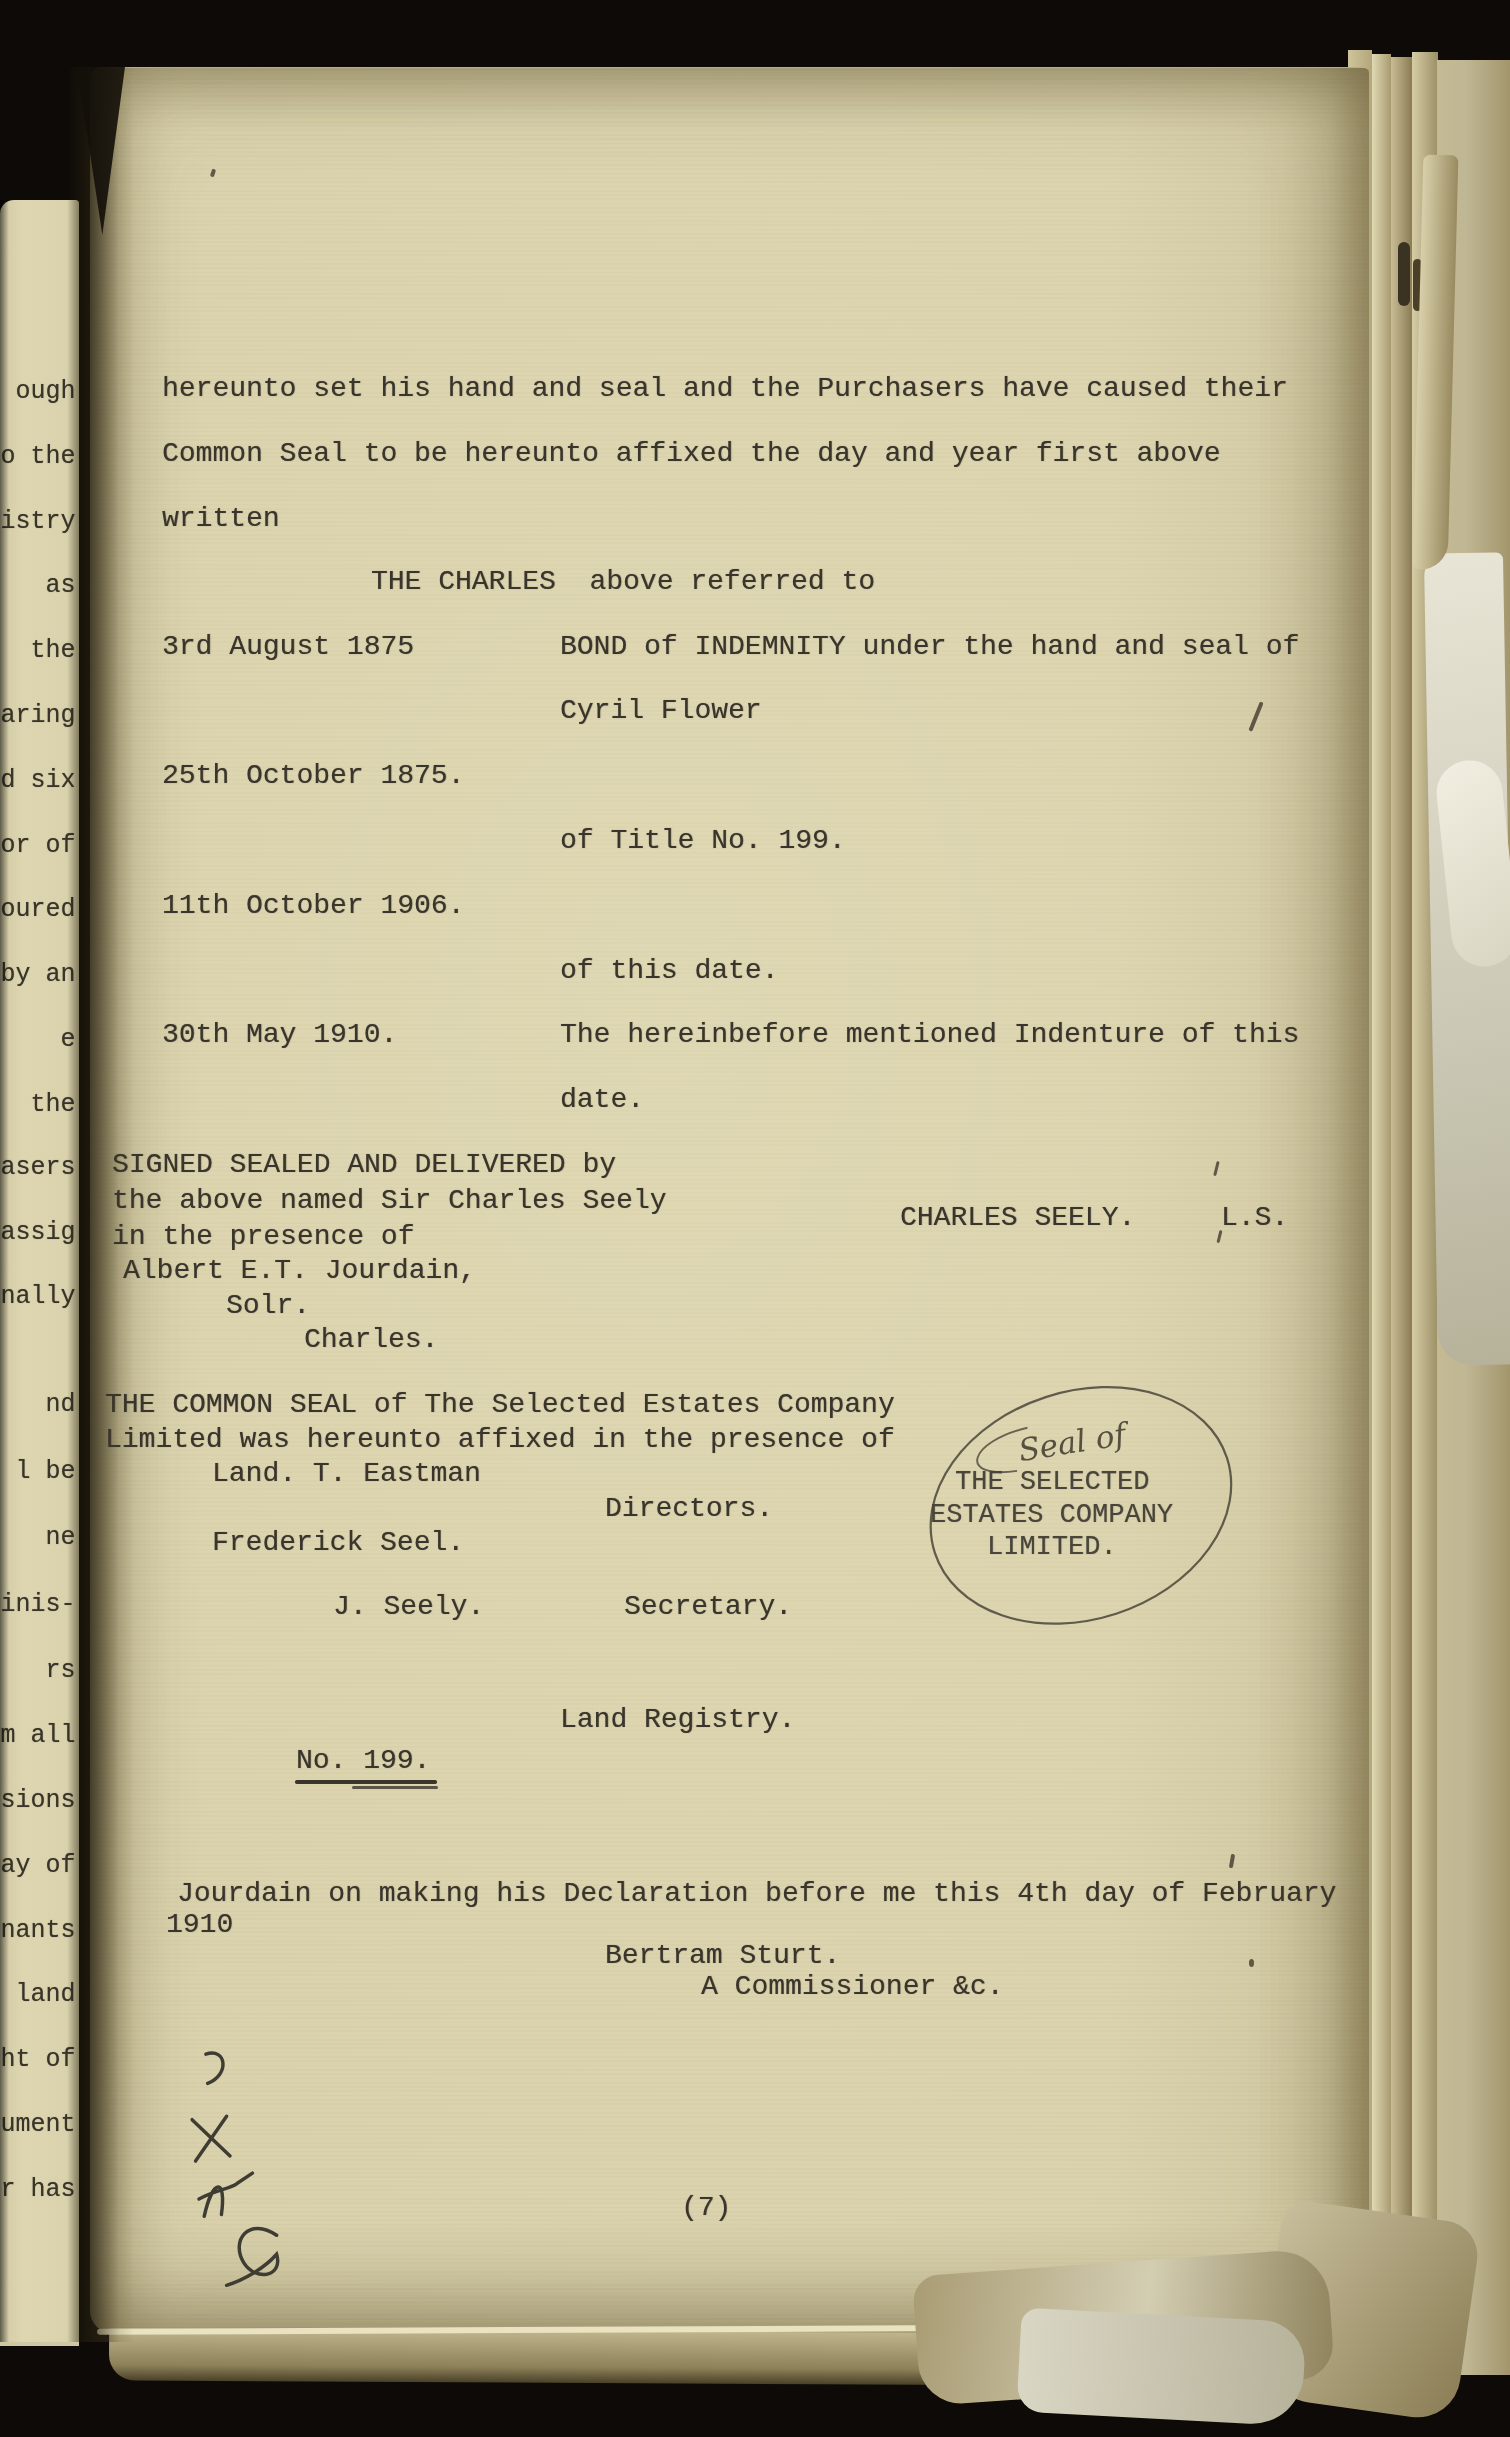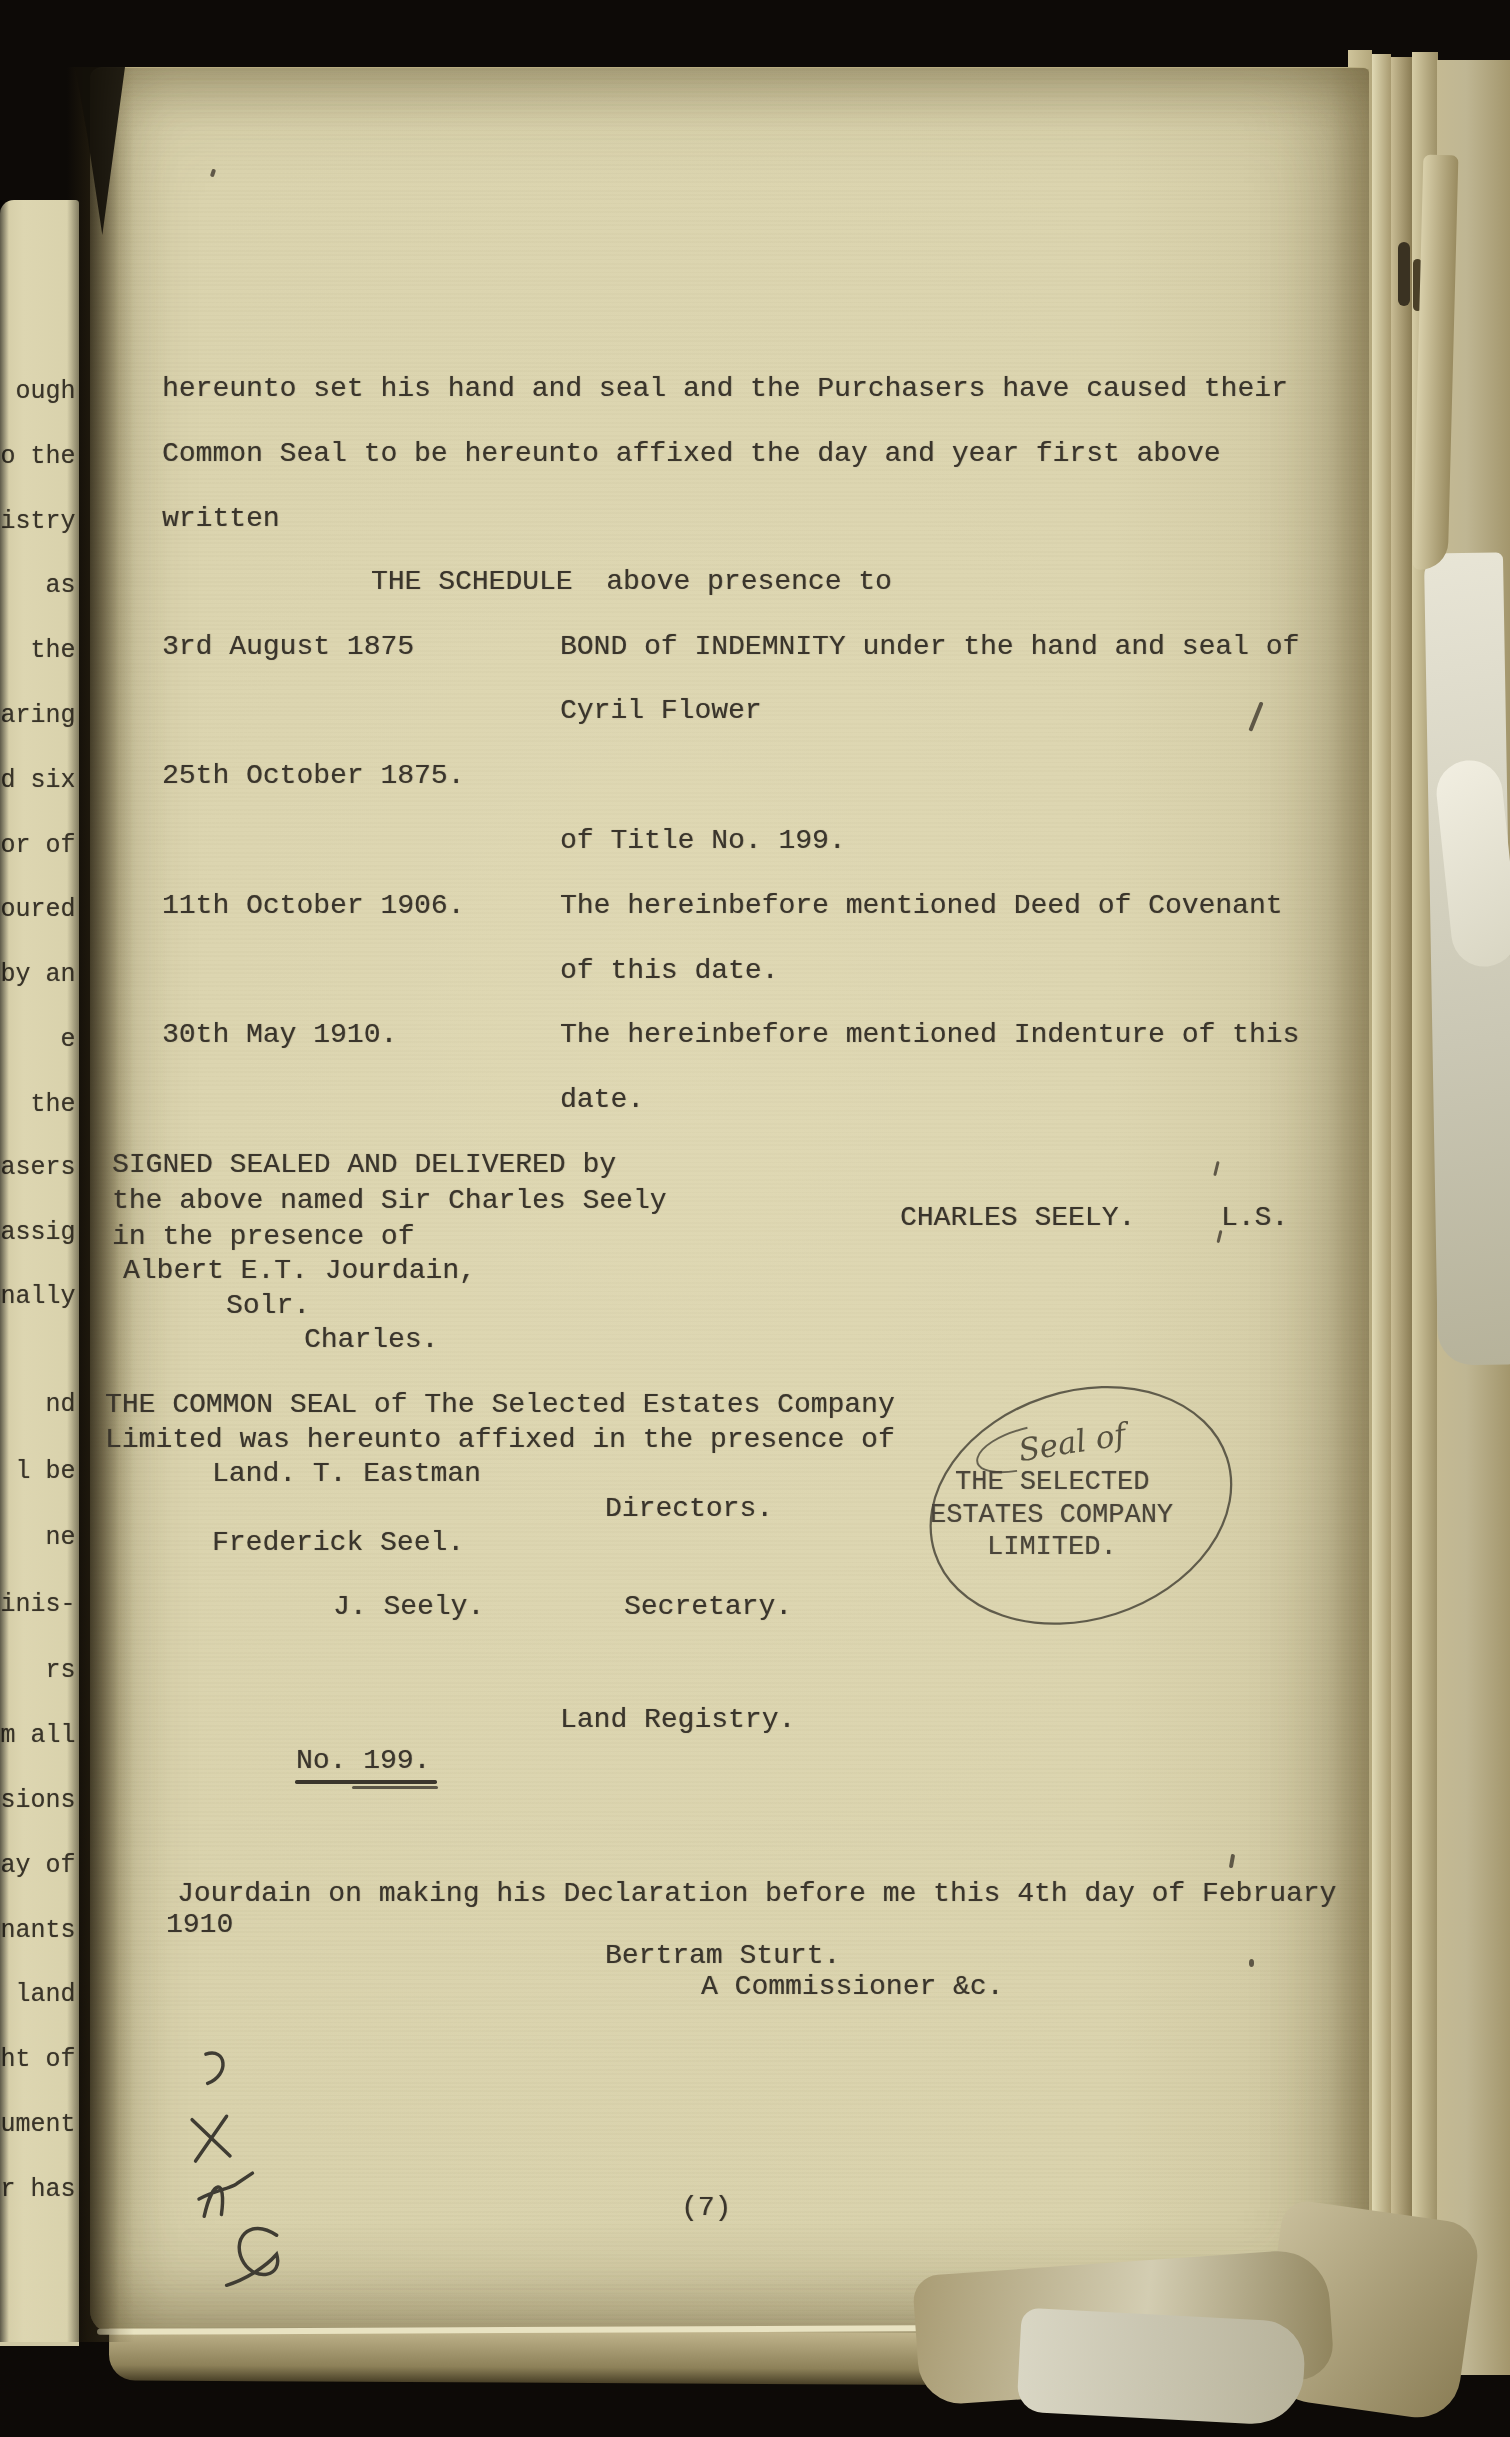--- a/index.html
+++ b/index.html
@@ -109,28 +109,27 @@
   <div class="left-edge-shade"></div>
 
   <div class="main-page"></div>
   <div class="gutter"></div>
   <div class="gutter-wedge"></div>
 
   <div class="t" style="left:162px;top:373px">hereunto set his hand and seal and the Purchasers have caused their</div>
   <div class="t" style="left:162px;top:438px">Common Seal to be hereunto affixed the day and year first above</div>
   <div class="t" style="left:162px;top:503px">written</div>
 
-  <div class="t" style="left:371px;top:566px">THE SCHEDULE  above presence to</div>
+  <div class="t" style="left:371px;top:566px">THE CHARLES  above referred to</div>
   <div class="t" style="left:162px;top:631px">3rd August 1875</div>
   <div class="t" style="left:560px;top:631px">BOND of INDEMNITY under the hand and seal of</div>
   <div class="t" style="left:560px;top:695px">Cyril Flower</div>
   <div class="t" style="left:162px;top:760px">25th October 1875.</div>
   <div class="t" style="left:560px;top:825px">of Title No. 199.</div>
   <div class="t" style="left:162px;top:890px">11th October 1906.</div>
-  <div class="t" style="left:560px;top:890px">The hereinbefore mentioned Deed of Covenant</div>
   <div class="t" style="left:560px;top:955px">of this date.</div>
   <div class="t" style="left:162px;top:1019px">30th May 1910.</div>
   <div class="t" style="left:560px;top:1019px">The hereinbefore mentioned Indenture of this</div>
   <div class="t" style="left:560px;top:1084px">date.</div>
 
   <div class="t" style="left:112px;top:1149px">SIGNED SEALED AND DELIVERED by</div>
   <div class="t" style="left:112px;top:1185px">the above named Sir Charles Seely</div>
   <div class="t" style="left:112px;top:1221px">in the presence of</div>
   <div class="t" style="left:123px;top:1255px">Albert E.T. Jourdain,</div>
   <div class="t" style="left:226px;top:1290px">Solr.</div>

